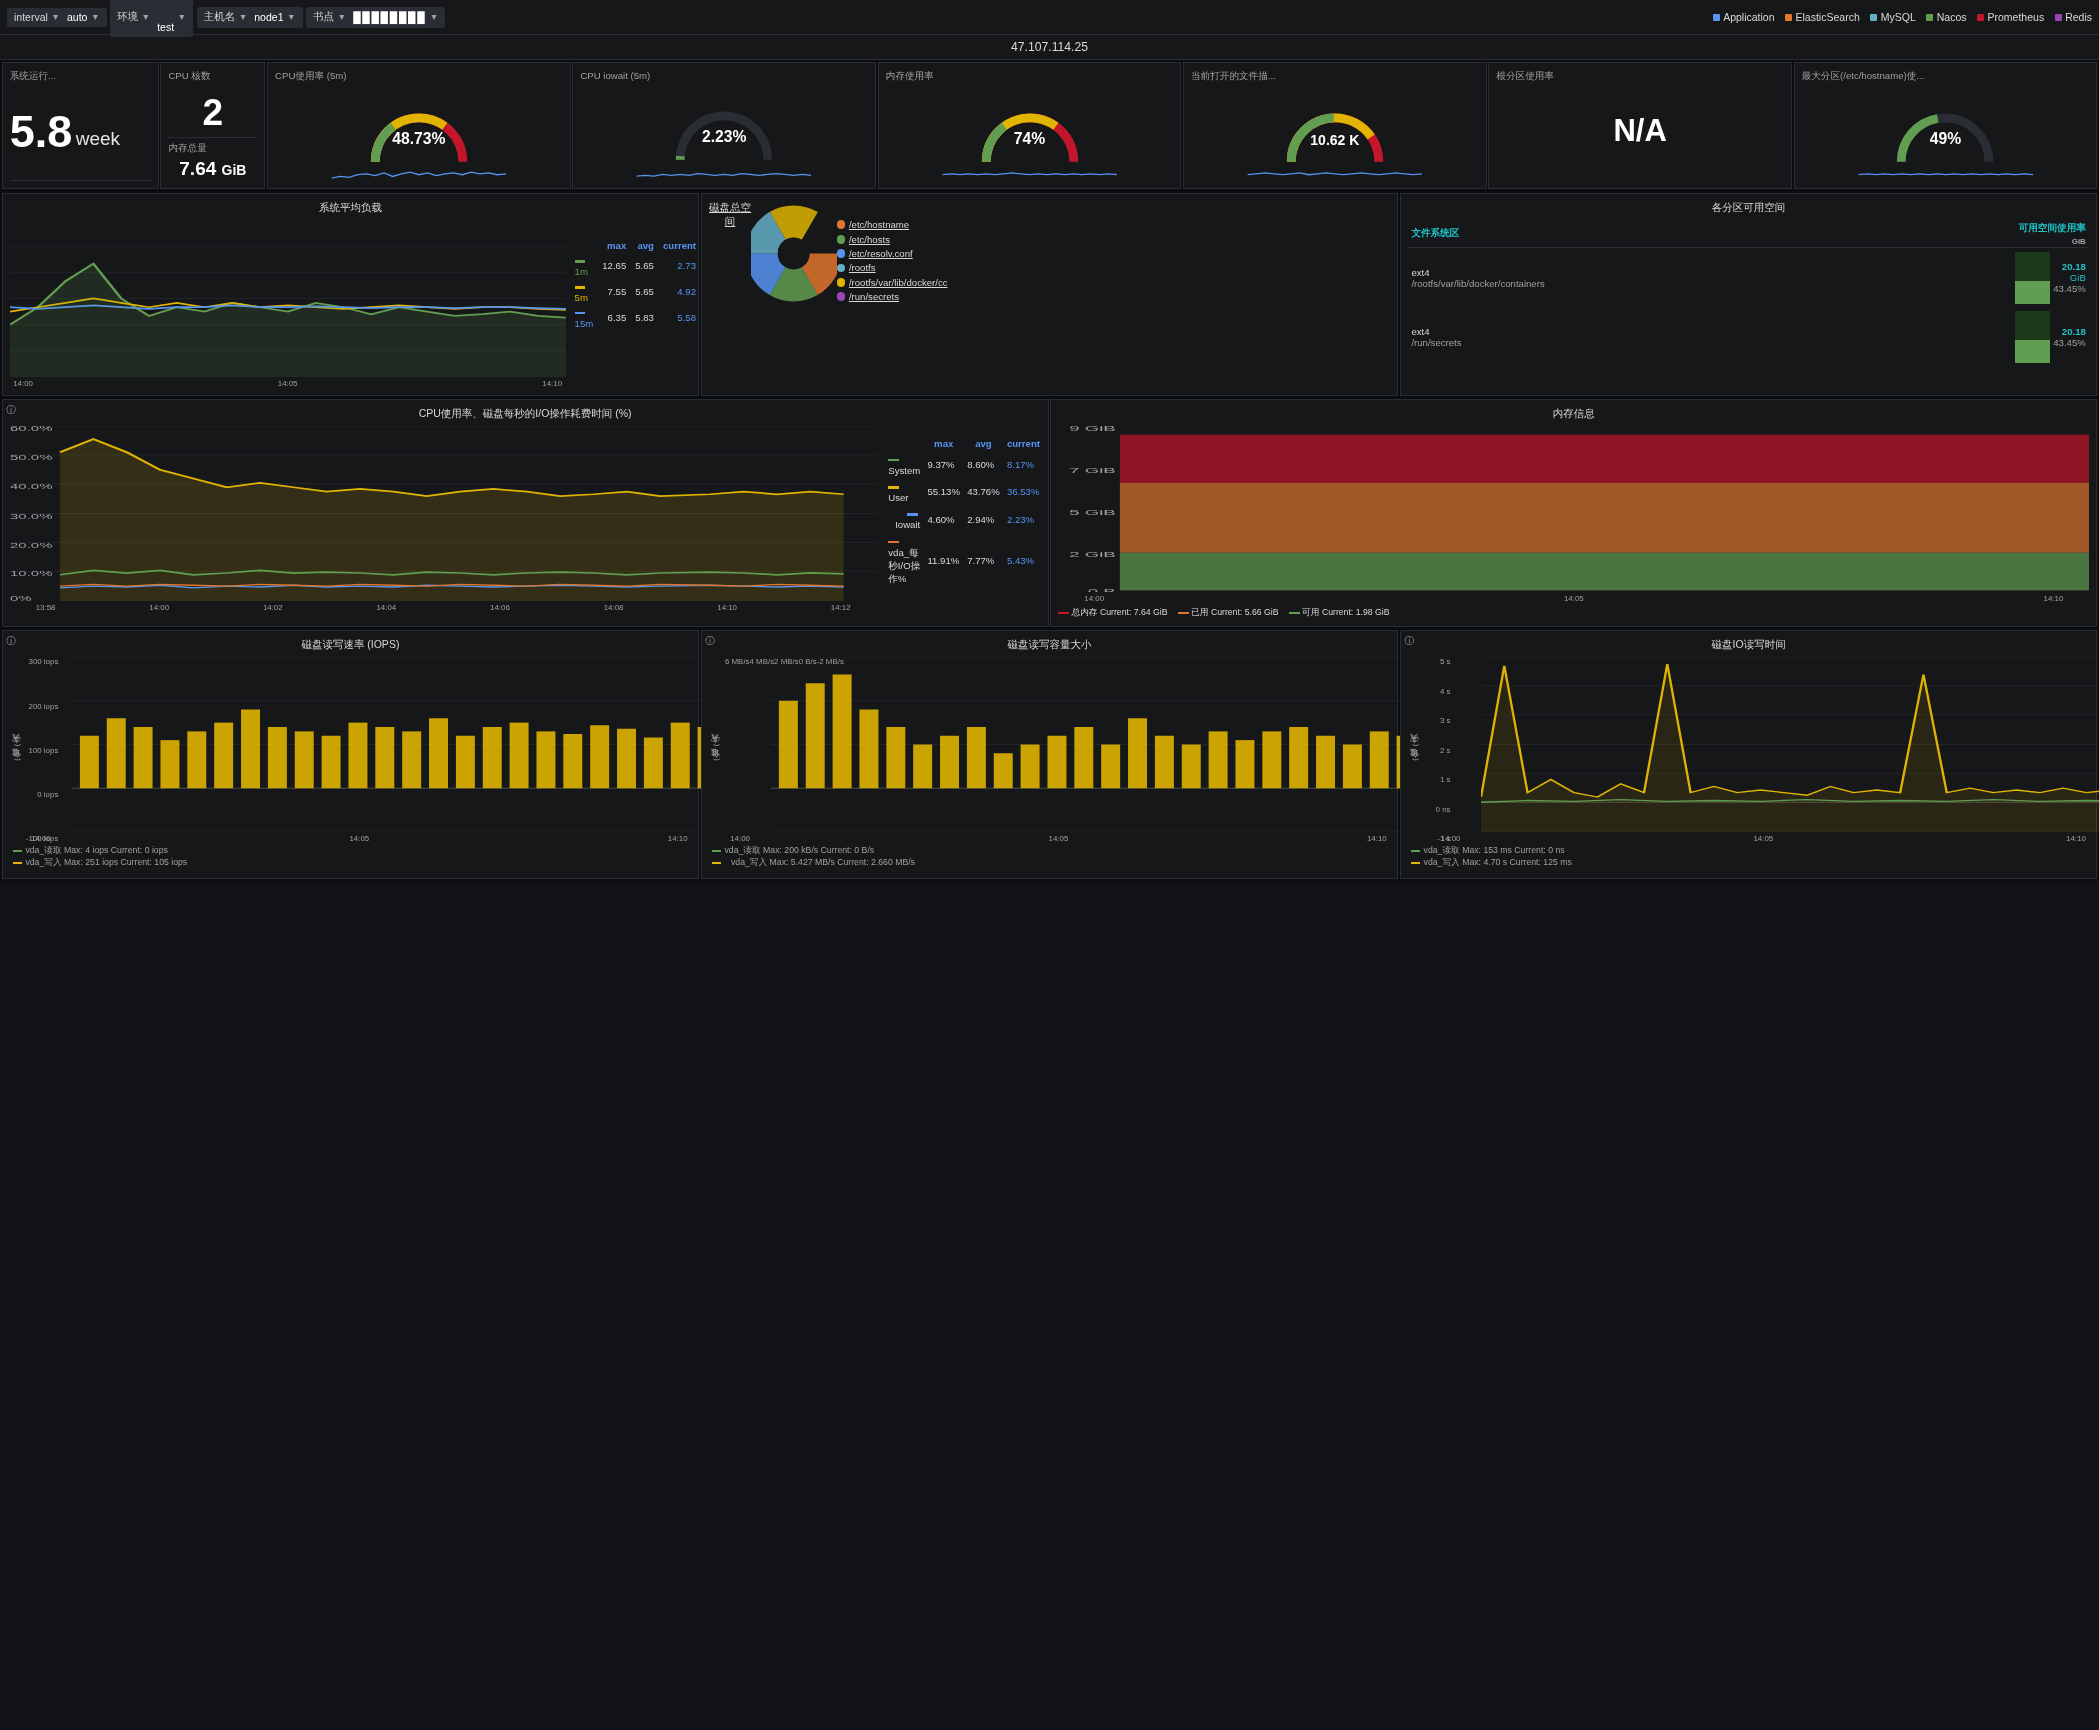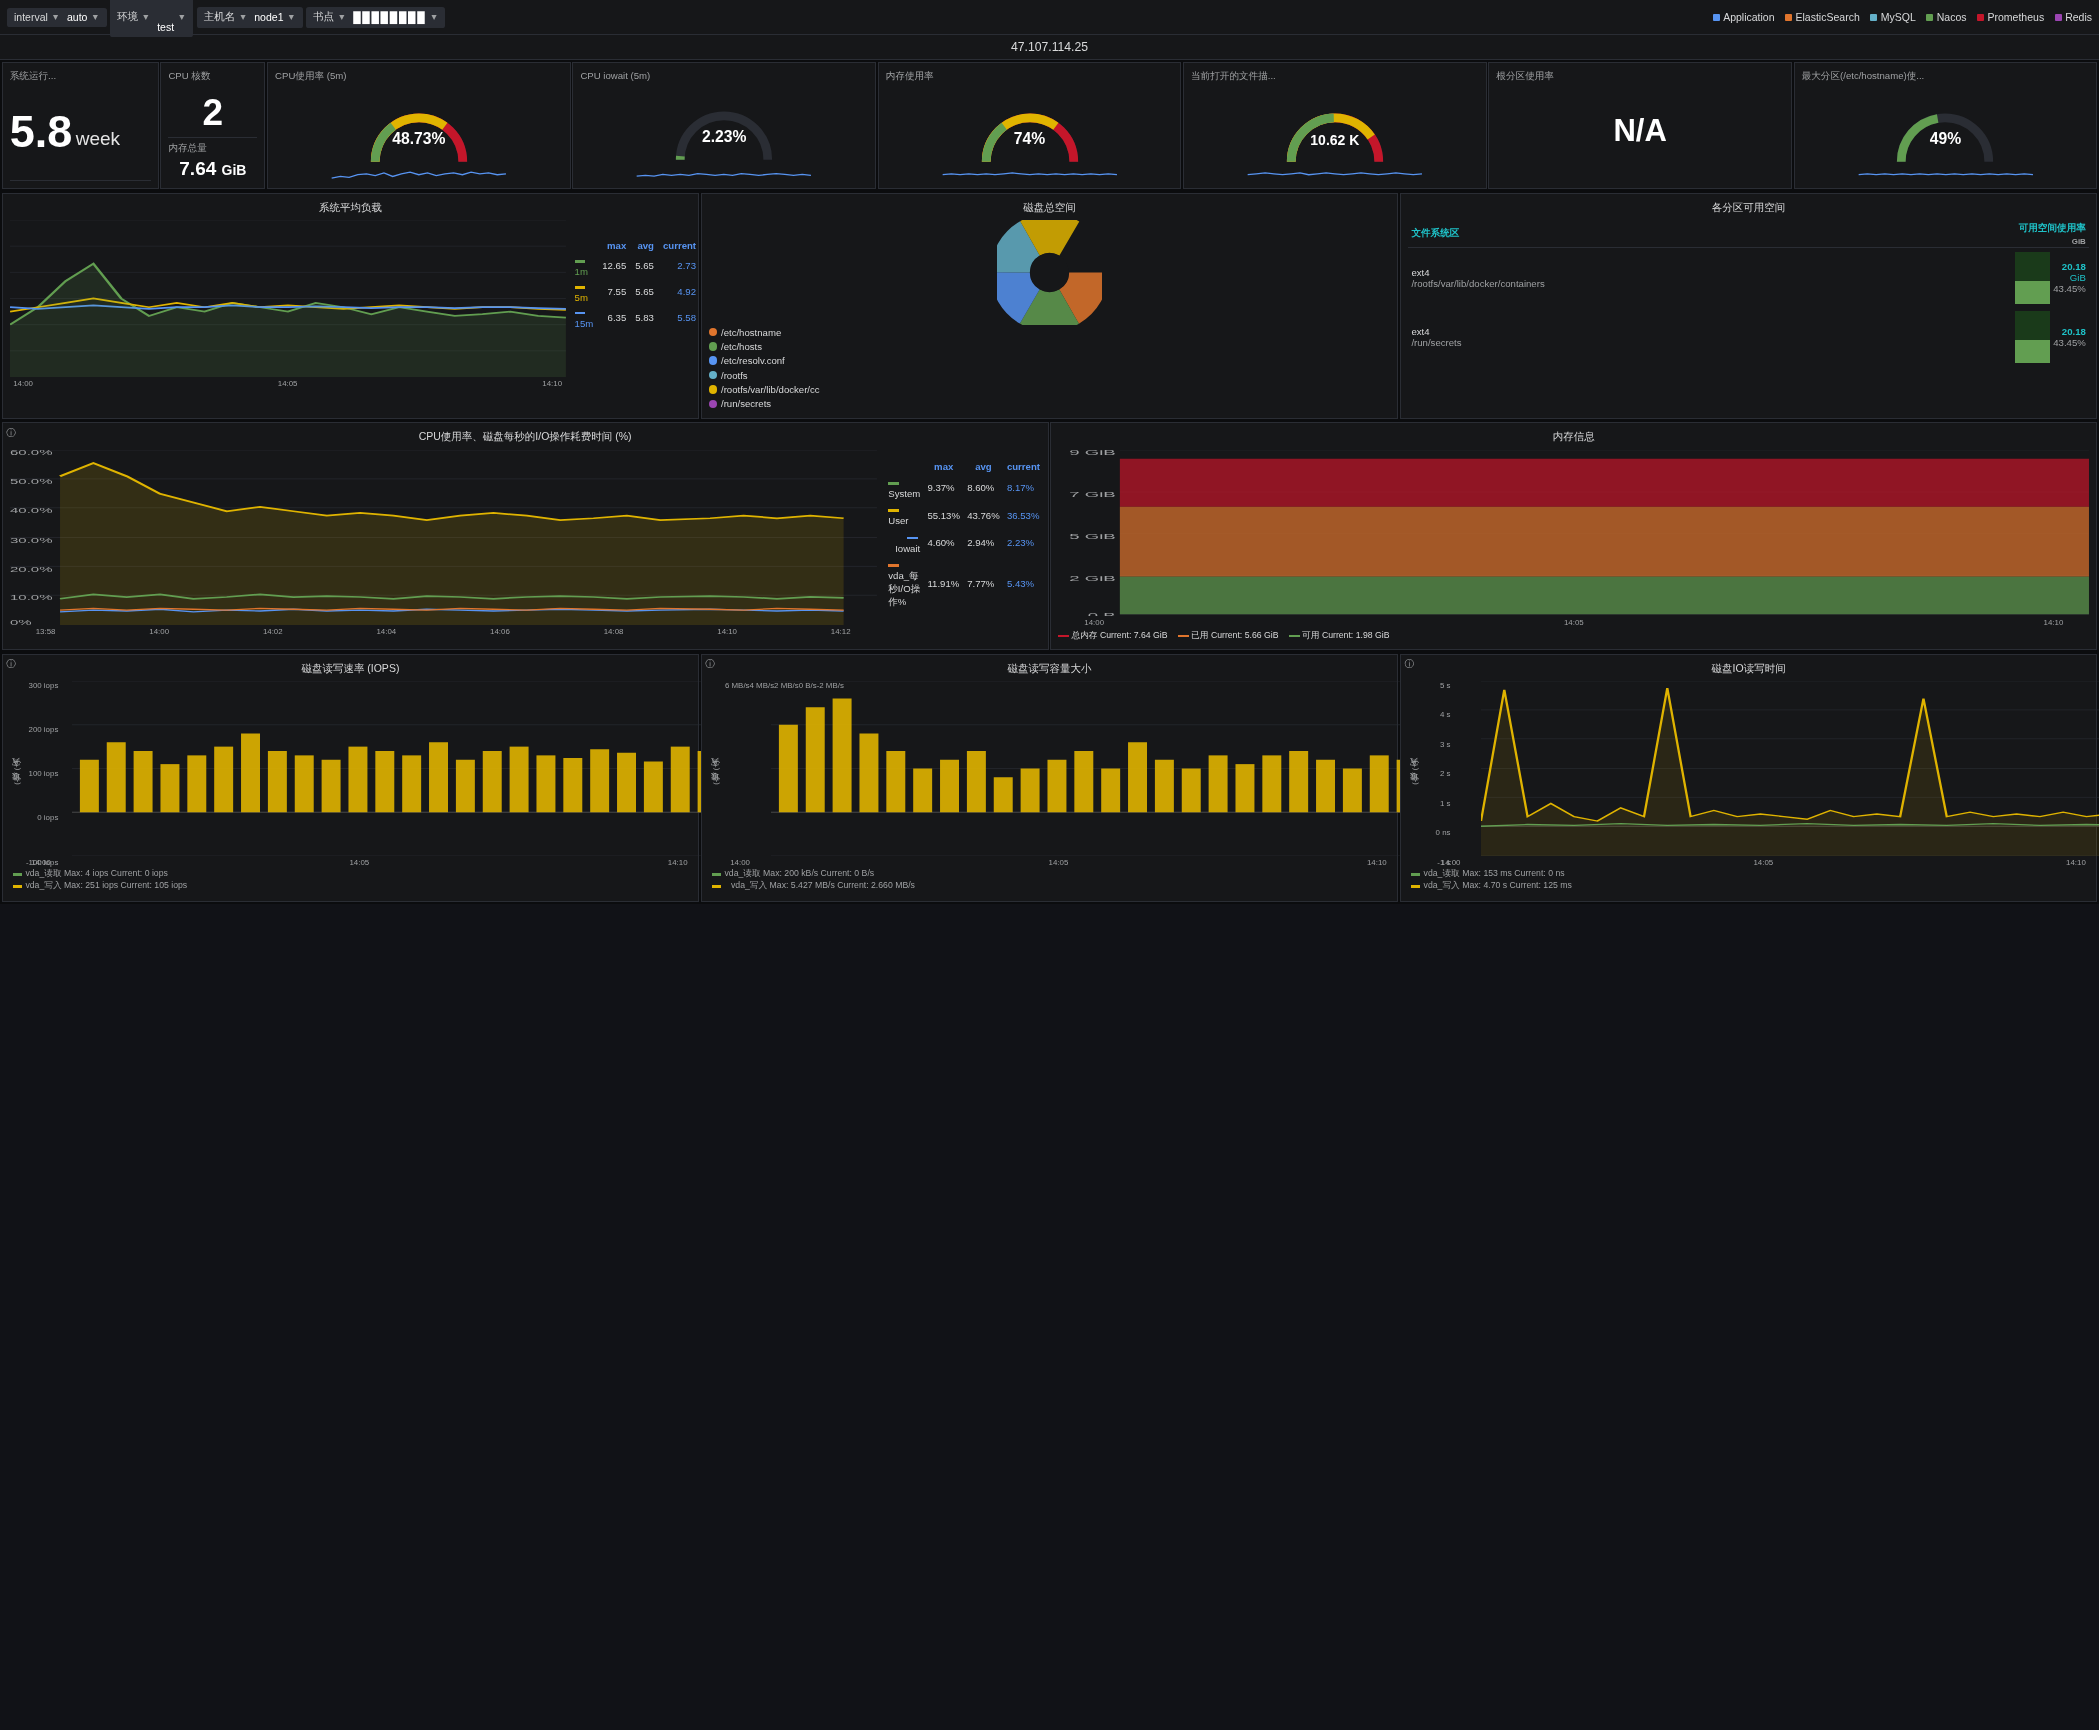--- a/index.html
+++ b/index.html
@@ -148,24 +148,24 @@
       display: inline-block;
       width: 10.5px;
       height: 2.6px;
       margin-right: 3.5px;
       vertical-align: middle;
     }
 
     
     .disk-panel {
       display: flex;
-      flex-direction: column;
-      align-items: center;
-    }
-    .disk-list { font-size: 9.6px; margin-top: 0; width: 100%; }
+      flex-direction: row;
+      text-decoration: underline;
+    }
+    .disk-list { font-size: 9.6px; margin-top: 17px; width: 100%; }
     .disk-list-item { display: flex; align-items: center; gap: 3.5px; padding: 1.7px 0; }
     .disk-color-dot { width: 8.7px; height: 8.7px; border-radius: 50%; flex-shrink: 0; }
 
     
     .bottom-grid {
       display: grid;
       grid-template-columns: 1fr 1fr 1fr;
       gap: 1.7px;
       padding: 1.7px;
       background: #0b0c0e;

